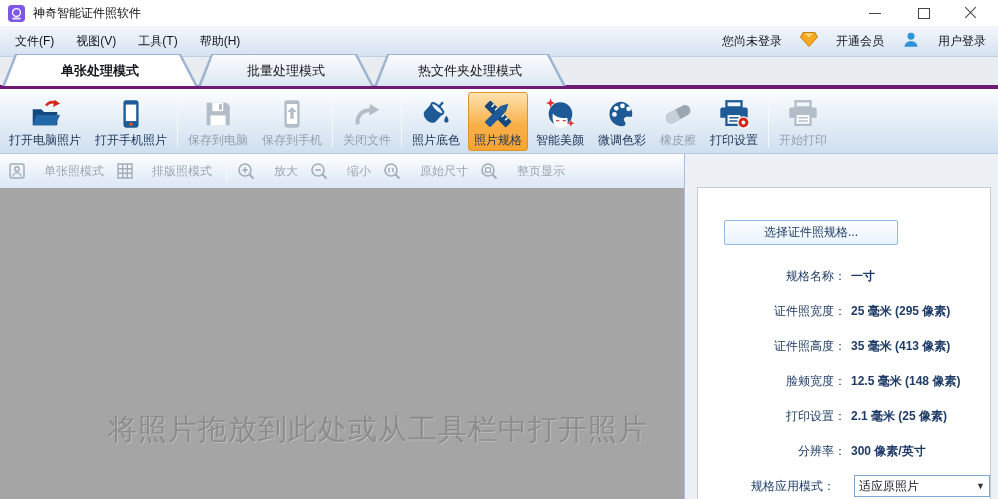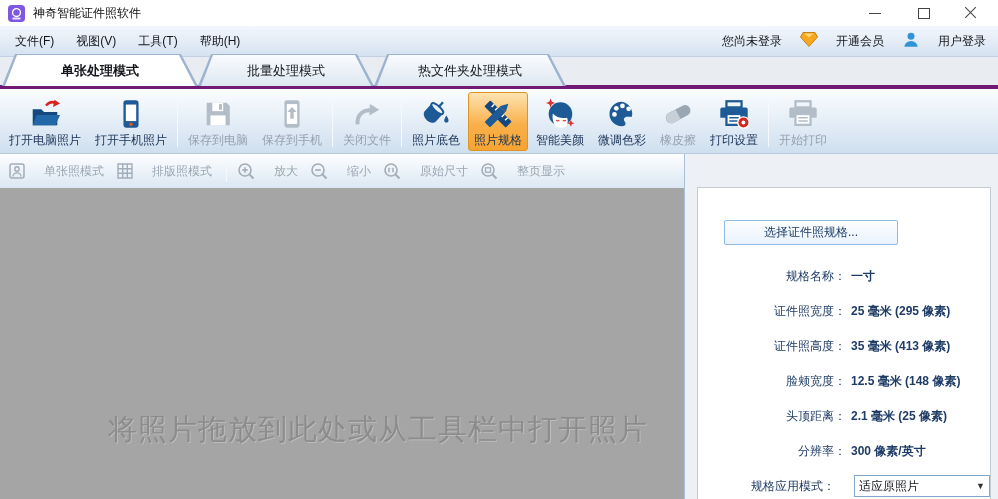--- a/index.html
+++ b/index.html
@@ -349,21 +349,21 @@
         </div>
         <div class="field">
           <span class="flabel">证件照高度：</span>
           <span class="fvalue">35 毫米 (413 像素)</span>
         </div>
         <div class="field">
           <span class="flabel">脸颊宽度：</span>
           <span class="fvalue">12.5 毫米 (148 像素)</span>
         </div>
         <div class="field">
-          <span class="flabel">头顶距离：</span>
+          <span class="flabel">打印设置：</span>
           <span class="fvalue">2.1 毫米 (25 像素)</span>
         </div>
         <div class="field">
           <span class="flabel">分辨率：</span>
           <span class="fvalue">300 像素/英寸</span>
         </div>
         <div class="field">
           <span class="flabel">规格应用模式：</span>
           <div class="dropdown">
             <span>适应原照片</span>

